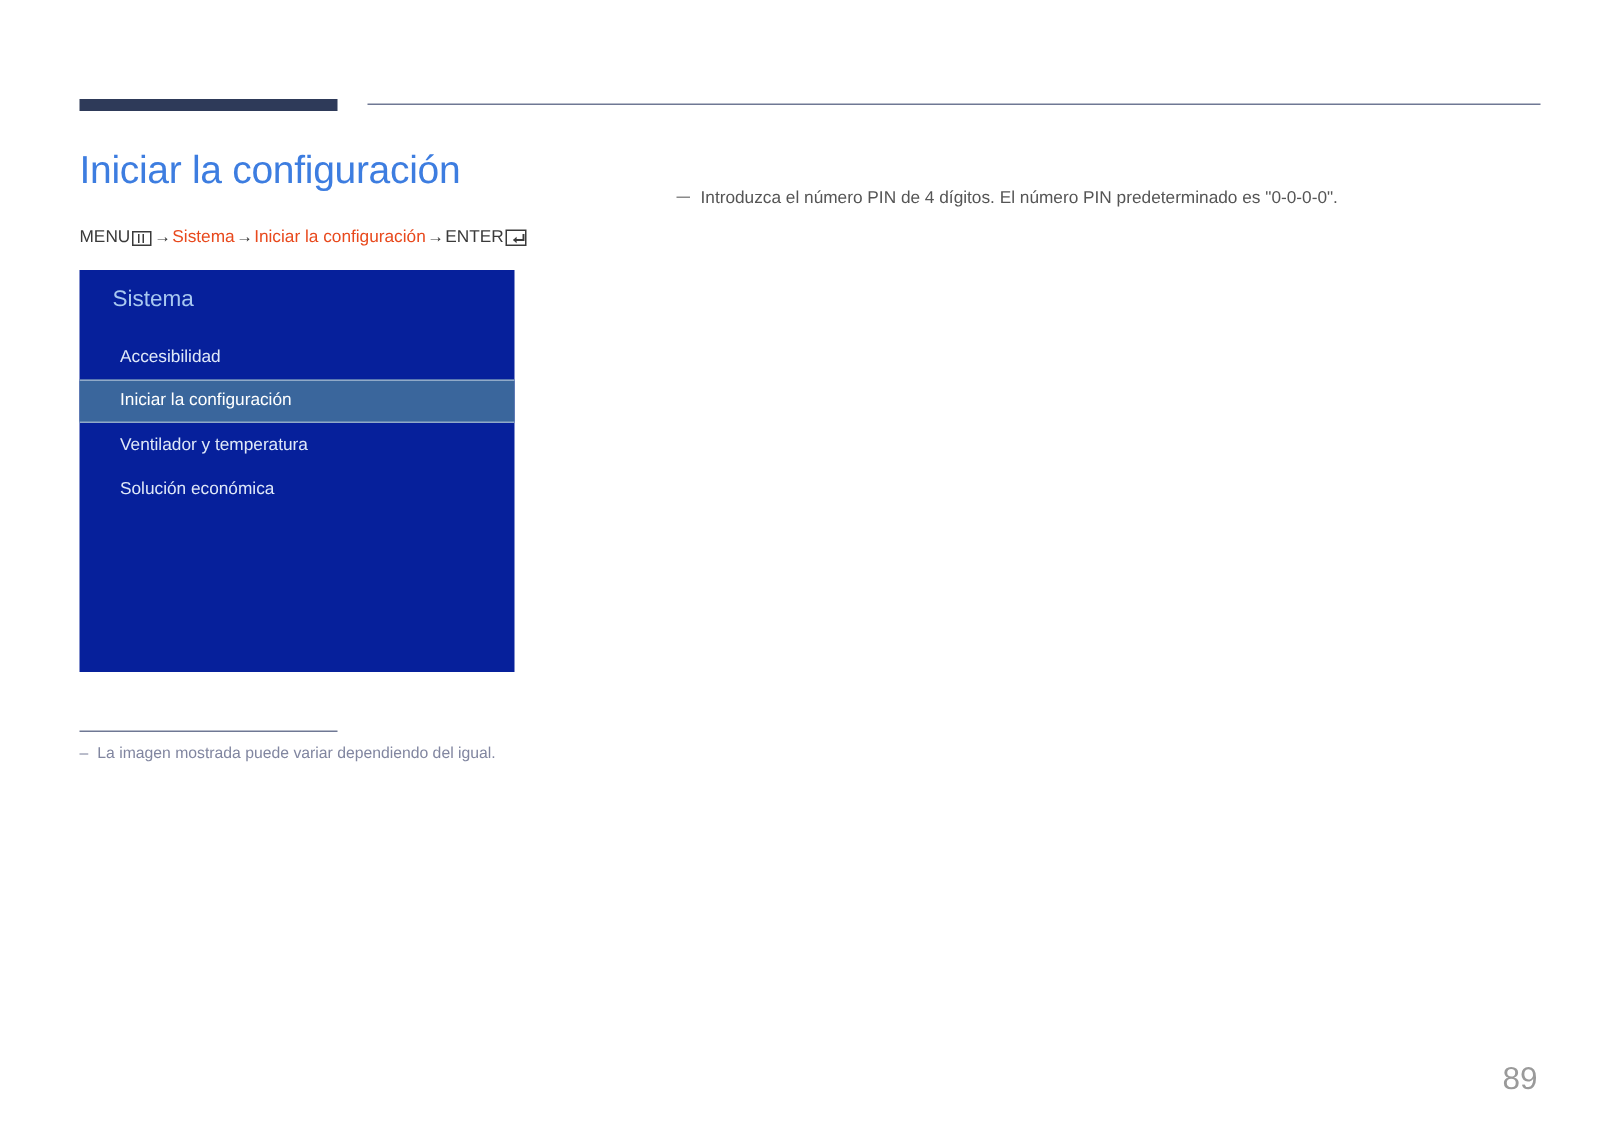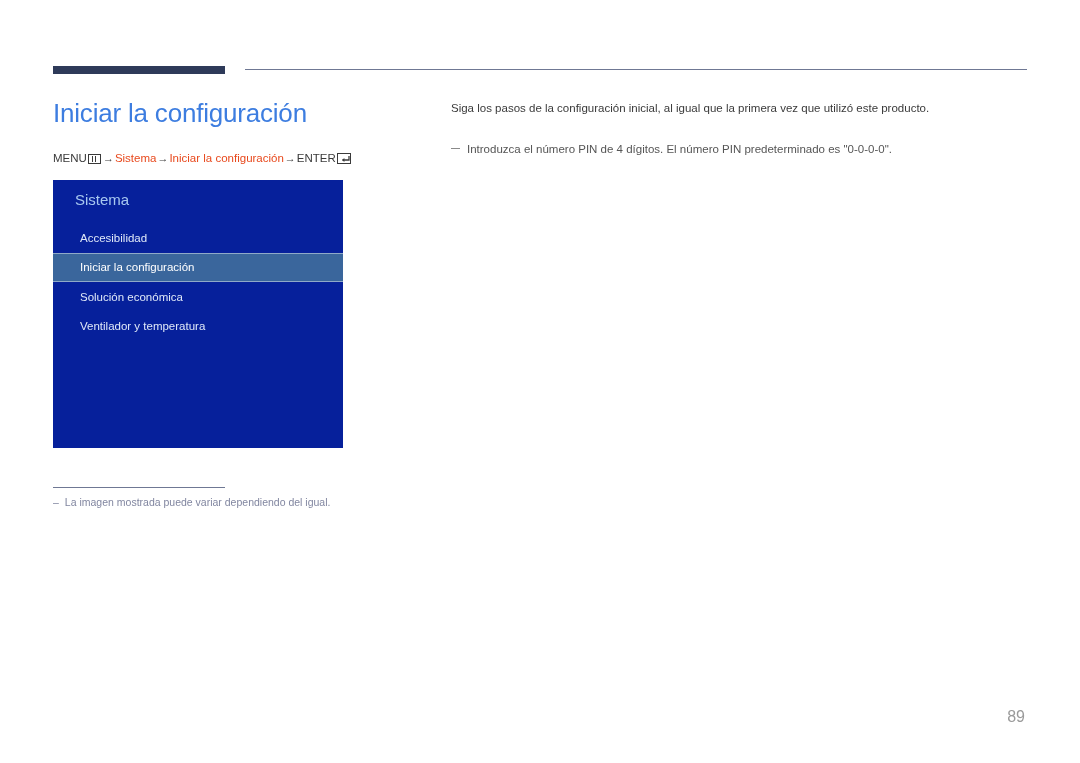--- a/index.html
+++ b/index.html
@@ -201,21 +201,21 @@
   }
   .footnote-dash { color: #8186a0; }
 
   
   .page-number {
     position: absolute;
     left: 0;
     right: 55px;
     top: 708px;
     text-align: right;
-    font-size: 16px;
+    font-size: 21px;
     color: #9a9a9a;
   }
 </style>
 </head>
 <body>
 
 <div class="top-rule">
   <div class="thick"></div>
   <div class="thin"></div>
 </div>
@@ -237,27 +237,26 @@
       <path d="M5.4 3.9 L3 6 L5.4 8.1 Z" fill="#3a3a3a"></path>
     </svg>
   </span>
 </div>
 
 <div class="osd">
   <div class="osd-header">Sistema</div>
   <div class="osd-list">
     <div class="osd-item">Accesibilidad</div>
     <div class="osd-item selected">Iniciar la configuración</div>
+    <div class="osd-item">Ventilador y temperatura</div>
     <div class="osd-item">Solución económica</div>
-    <div class="osd-item">Ventilador y temperatura</div>
   </div>
 </div>
 
 <div class="body-copy">
-  <div class="body-lead">Siga los pasos de la configuración inicial, al igual que la primera vez que utilizó este producto.</div>
   <div class="note-block">
     <span class="note-dash"></span>
     <div class="note-line">Introduzca el número PIN de 4 dígitos. El número PIN predeterminado es "0-0-0-0".</div>
   </div>
 </div>
 
 <div class="footnote">
   <div class="footnote-rule"></div>
   <div class="footnote-row">
     <span class="footnote-dash">–</span>

